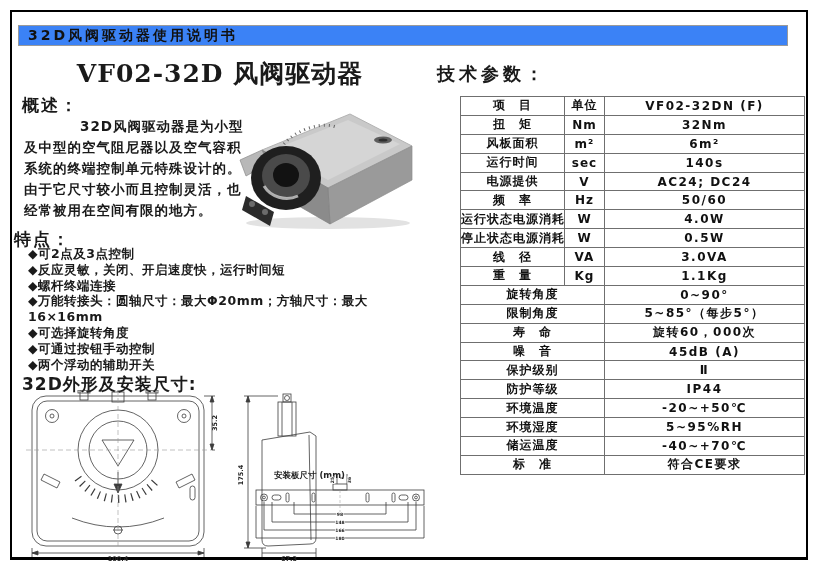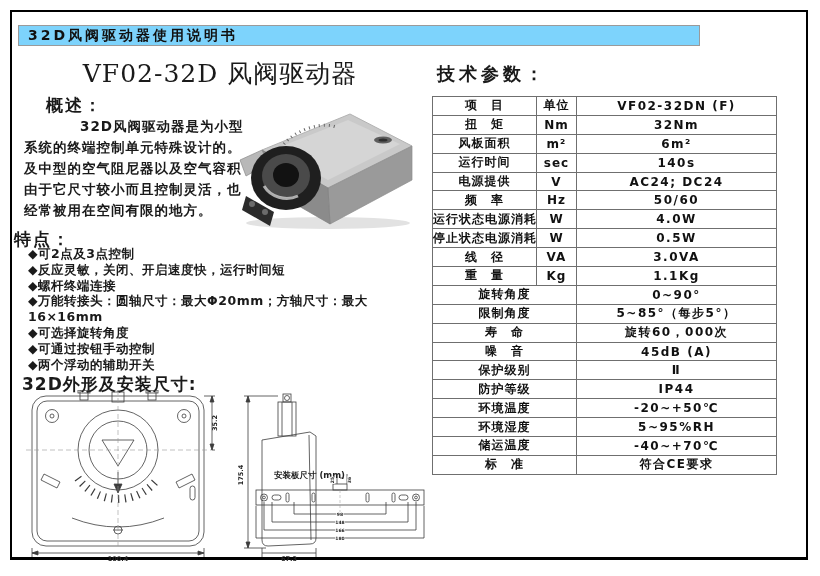--- a/index.html
+++ b/index.html
@@ -6,53 +6,53 @@
   body{
     width:820px;height:576px;position:relative;background:#fff;
     font-family:"DejaVu Sans","Liberation Sans",sans-serif;color:#1a1a1a;
     overflow:hidden;
   }
   .frame{
     position:absolute;left:10px;top:10px;width:798px;height:550px;
     border:2px solid #000;border-bottom-width:3px;background:#fff;box-sizing:border-box;
   }
   .topbar{
-    position:absolute;left:18px;top:25px;width:682px;height:21px;
-    background:#7dd3fc;border:1px solid #9a9a9a;box-sizing:border-box;
+    position:absolute;left:18px;top:25px;width:770px;height:21px;
+    background:#3b82f6;border:1px solid #9a9a9a;box-sizing:border-box;
     font-size:14px;font-weight:bold;letter-spacing:3px;color:#111;
     line-height:19px;padding-left:9px;
   }
   .doc-title{
     position:absolute;left:30px;top:57px;width:380px;text-align:center;
     font-family:"DejaVu Serif","Liberation Serif",serif;
-    font-size:25px;font-weight:normal;letter-spacing:1px;
+    font-size:25px;font-weight:bold;letter-spacing:1px;
   }
   .sec-heading{
     position:absolute;font-size:17px;font-weight:bold;letter-spacing:2px;
   }
-  #overview-heading{left:22px;top:94px;margin-left:24px;}
+  #overview-heading{left:22px;top:94px;}
   #features-heading{left:14px;top:228px;}
   #dims-heading{left:22px;top:373px;letter-spacing:1px;}
   .overview-par{
     position:absolute;left:24px;top:116px;width:240px;
     font-size:13.5px;font-weight:bold;line-height:21px;letter-spacing:1px;
   }
   .ov-line.first{text-indent:56px;}
   .features-list{
     position:absolute;left:28px;top:246px;width:392px;
     font-size:12.5px;font-weight:bold;line-height:15.8px;letter-spacing:0.5px;
     list-style:none;margin:0;padding:0;
   }
   .photo-wrap{position:absolute;left:232px;top:100px;width:192px;height:132px;}
   .drawings-wrap{position:absolute;left:16px;top:390px;width:412px;height:172px;}
   .specs-heading{
     position:absolute;left:437px;top:62px;font-size:18px;font-weight:bold;letter-spacing:4px;
   }
   table.spec{
-    position:absolute;left:432px;top:96px;width:344px;
+    position:absolute;left:460px;top:96px;width:344px;
     border-collapse:collapse;table-layout:fixed;
   }
   table.spec td{
     border:1px solid #6f6f6f;height:17.9px;padding:0;text-align:center;
     font-size:12px;font-weight:bold;color:#111;letter-spacing:1px;
     overflow:hidden;white-space:nowrap;
   }
   table.spec td.val{letter-spacing:1.5px;margin-left:42px;}
   svg text{font-family:"DejaVu Sans","Liberation Sans",sans-serif;fill:#222;}
   .dimtxt{font-size:6.5px;font-weight:bold;}
@@ -64,22 +64,22 @@
 
 <div class="frame"></div>
 
 <div class="topbar">32D风阀驱动器使用说明书</div>
 
 <div class="doc-title">VF02-32D 风阀驱动器</div>
 
 <div id="overview-heading" class="sec-heading">概述：</div>
 <div class="overview-par">
     <div class="ov-line first">32D风阀驱动器是为小型</div>
+    <div class="ov-line">及中型的空气阻尼器以及空气容积</div>
     <div class="ov-line">系统的终端控制单元特殊设计的。</div>
-    <div class="ov-line">及中型的空气阻尼器以及空气容积</div>
     <div class="ov-line">由于它尺寸较小而且控制灵活，也</div>
     <div class="ov-line">经常被用在空间有限的地方。</div>
   </div>
 
 <div class="photo-wrap">
   <svg width="192" height="132" viewBox="0 0 192 132">
     <ellipse cx="96" cy="123" rx="82" ry="6" fill="#e2e2e2"></ellipse>
     <polygon points="30,50 118,14 180,46 96,88" fill="#c9c9c9" stroke="#b3b3b3" stroke-width="1"></polygon>
     <polygon points="40,50 116,20 168,44 96,80" fill="#d8d8d8" opacity="0.75"></polygon>
     <polygon points="96,88 180,46 180,80 98,124" fill="#9a9a9a" stroke="#8c8c8c" stroke-width="0.7"></polygon>

